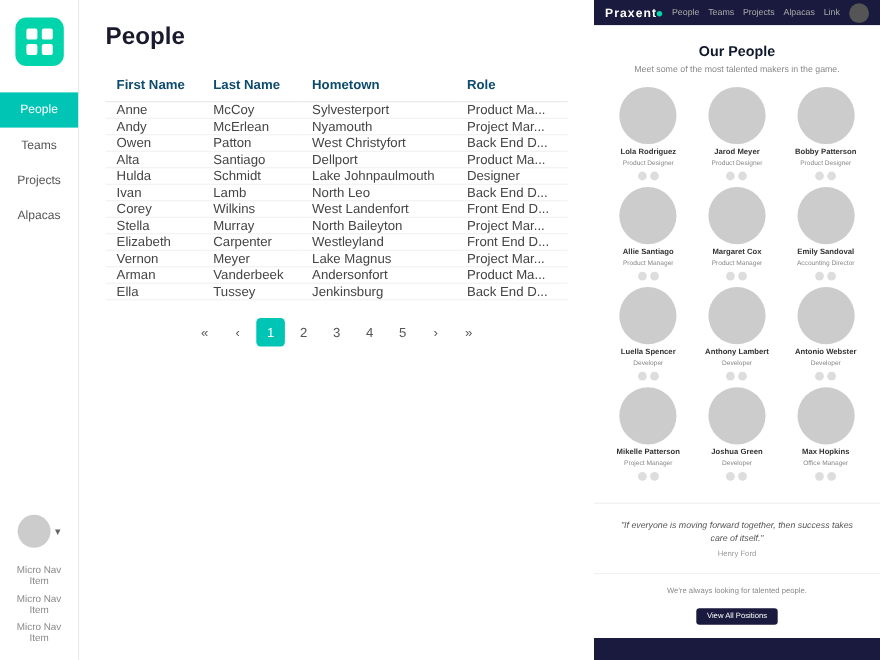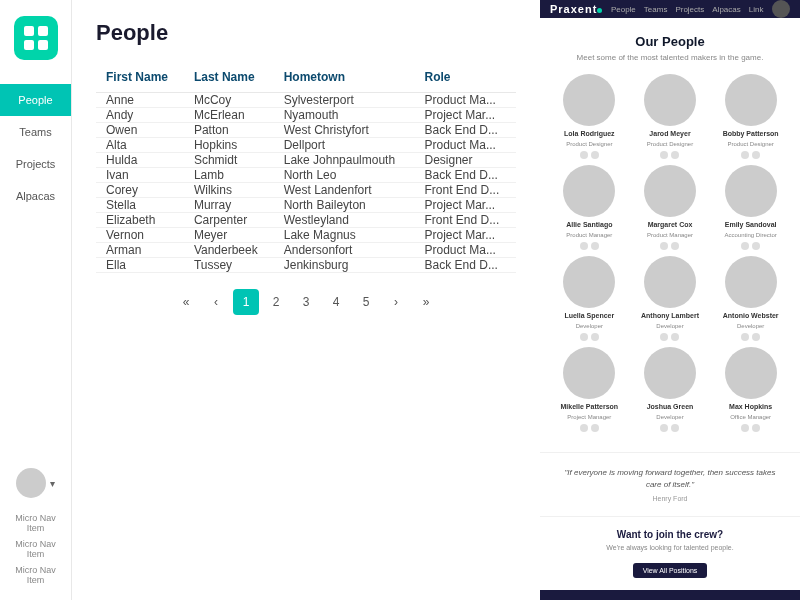--- a/index.html
+++ b/index.html
@@ -340,21 +340,21 @@
           <td>Project Mar...</td>
         </tr>
         <tr>
           <td>Owen</td>
           <td>Patton</td>
           <td>West Christyfort</td>
           <td>Back End D...</td>
         </tr>
         <tr>
           <td>Alta</td>
-          <td>Hopkins</td>
+          <td>Santiago</td>
           <td>Dellport</td>
           <td>Product Ma...</td>
         </tr>
         <tr>
           <td>Hulda</td>
           <td>Schmidt</td>
           <td>Lake Johnpaulmouth</td>
           <td>Designer</td>
         </tr>
         <tr>
@@ -544,21 +544,20 @@
         </div>
       </div>
   </div>
 
   <div class="quote-section">
     <div class="quote-text">"If everyone is moving forward together, then success takes care of itself."</div>
     <div class="quote-author">Henry Ford</div>
   </div>
 
   <div class="join-section">
-    <div class="join-title">Want to join the crew?</div>
     <div class="join-subtitle">We're always looking for talented people.</div>
     <button class="join-btn">View All Positions</button>
   </div>
 
   <div class="bottom-footer">
     
     
   </div>
 </aside>
 

